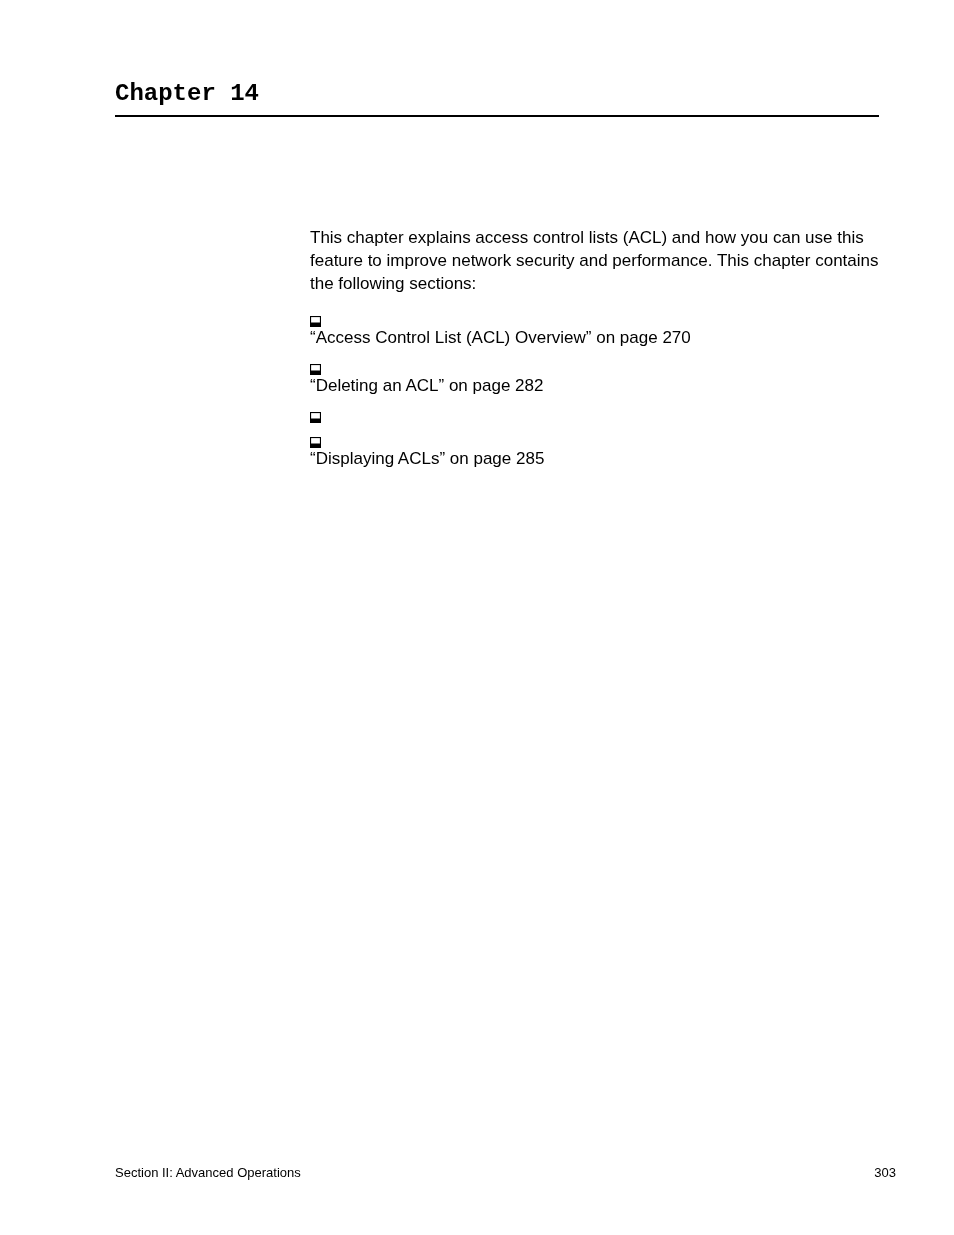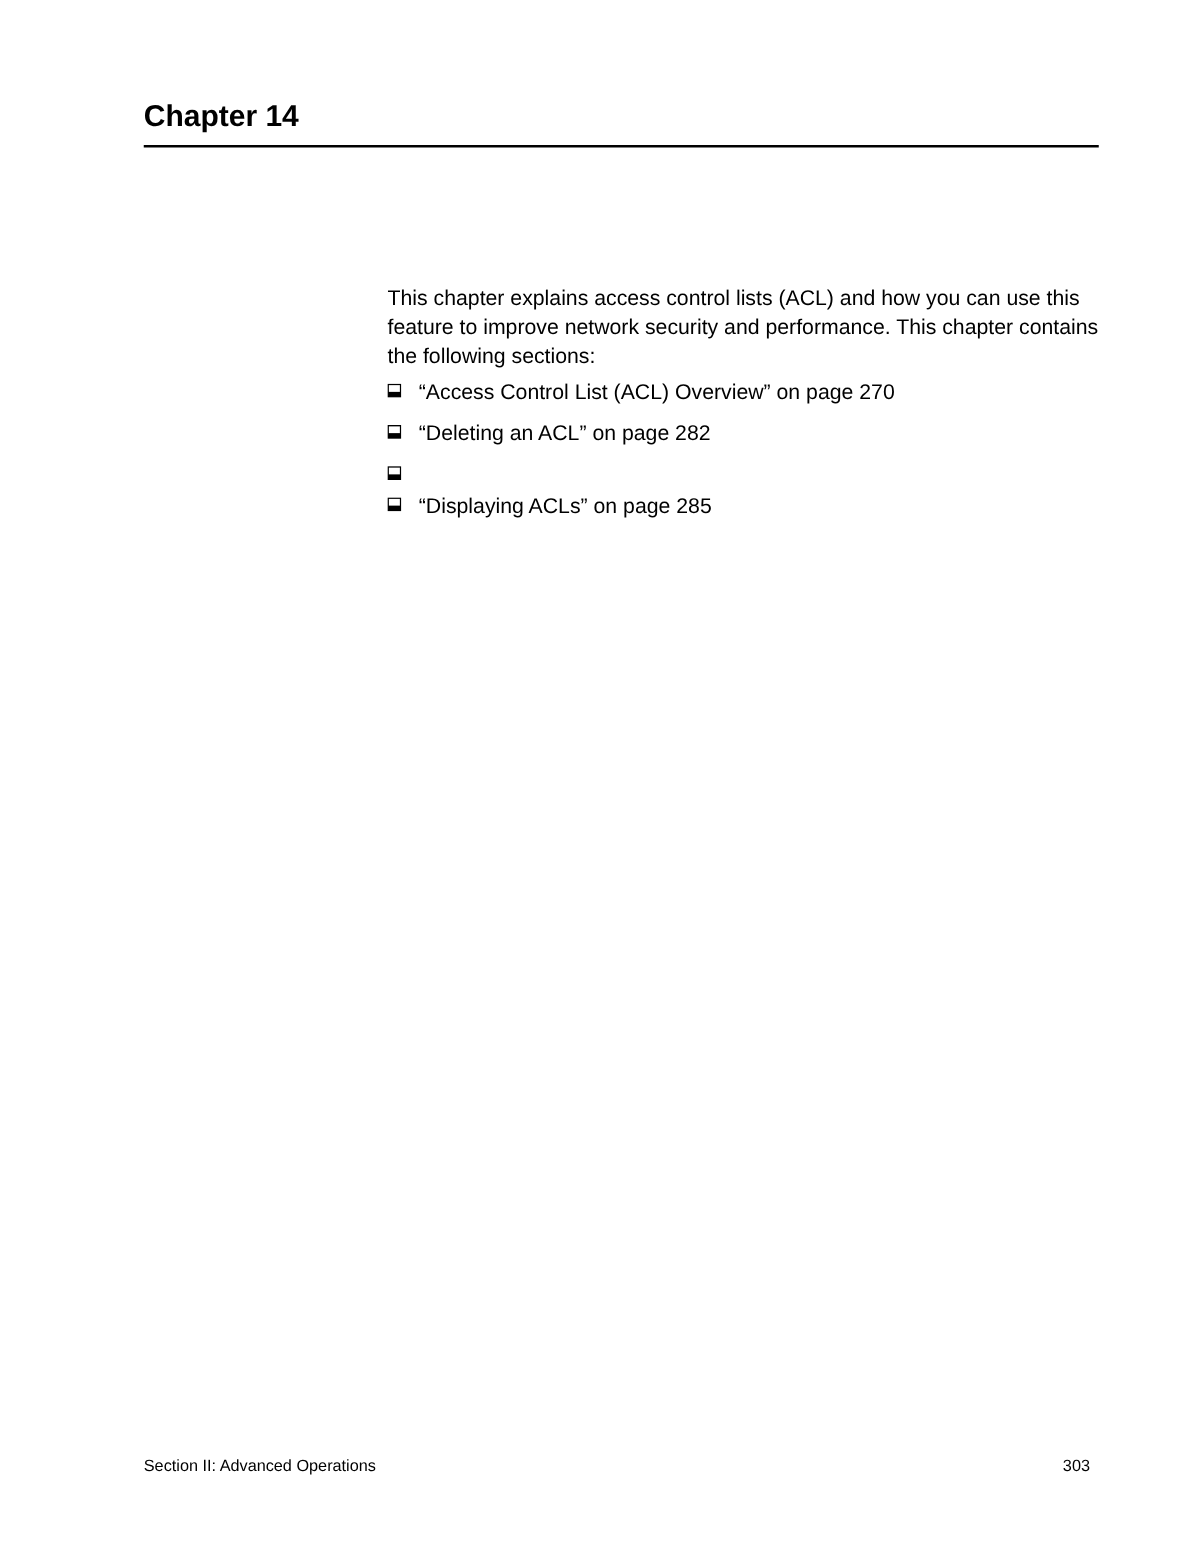--- a/index.html
+++ b/index.html
@@ -14,21 +14,21 @@
       font-family: Arial, Helvetica, sans-serif;
       position: relative;
       color: #000;
     }
     .page {
       padding: 80px 75px 0 115px;
       height: 100%;
       position: relative;
     }
     .chapter-label {
-      font-family: Liberation Sans, sans-serif;
+      font-family: Liberation Mono, monospace;
       font-size: 24px;
       font-weight: bold;
       margin-bottom: 8px;
     }
     .chapter-title {
       font-family: "Times New Roman", Times, serif;
       font-size: 42px;
       font-weight: bold;
       padding-bottom: 6px;
     }
@@ -36,43 +36,44 @@
       border: none;
       border-bottom: 2px solid #000;
       margin-bottom: 110px;
     }
     .content {
       margin-left: 195px;
       font-size: 17px;
       line-height: 1.35;
     }
     .intro {
-      margin-bottom: 6px;
+      margin-bottom: 16px;
     }
     .toc {
       list-style: none;
     }
     .toc li {
       display: flex;
       align-items: flex-start;
       margin-bottom: 10px;
+      flex-direction: column;
     }
     .bullet-icon {
       flex: 0 0 auto;
       margin-right: 14px;
       margin-top: 4px;
     }
     .bullet-icon svg {
       display: block;
     }
     .footer {
       position: absolute;
       bottom: 55px;
       left: 115px;
-      right: 82px;
+      right: 58px;
       display: flex;
       justify-content: space-between;
       font-size: 13px;
     }
   </style>
 </head>
 <body>
 
 <div class="page">
   <div class="chapter-label">Chapter 14</div>

